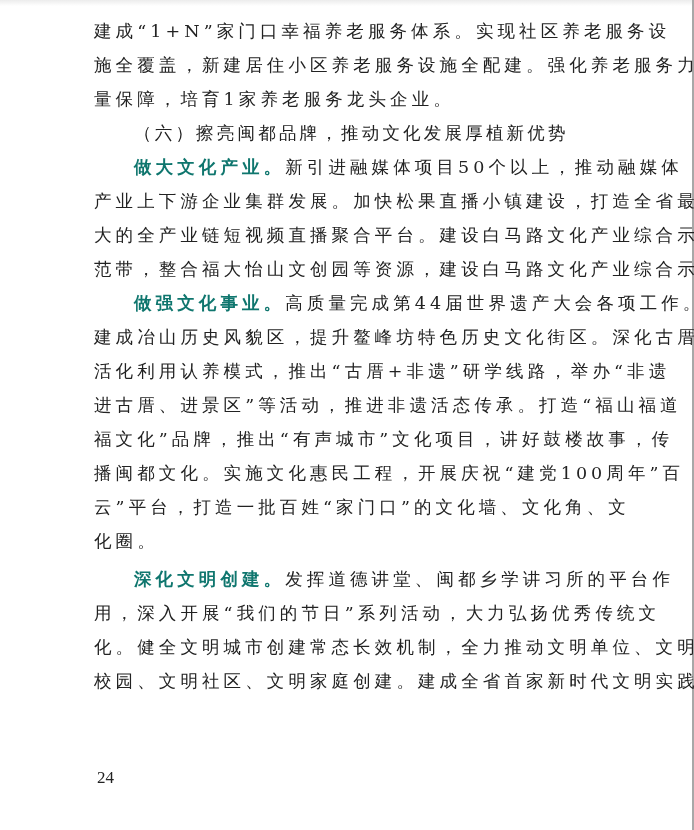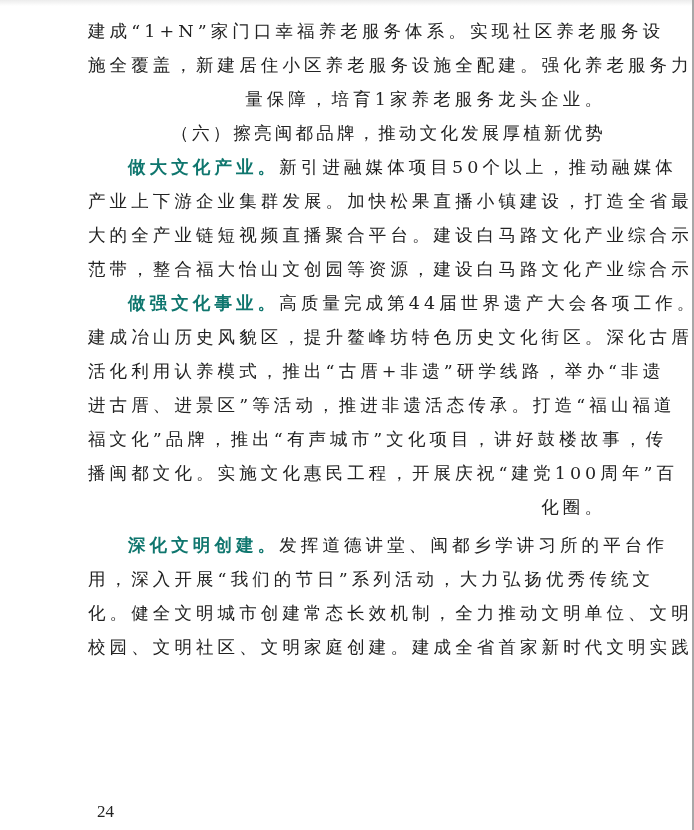--- a/index.html
+++ b/index.html
@@ -22,45 +22,43 @@
     background: linear-gradient(#ececec, #ffffff);
   }
   .right-edge {
     position: absolute;
     top: 0; right: 0;
     width: 2px; height: 830px;
     background: #a8a8a8;
   }
   .page {
     position: absolute;
-    left: 88px;
+    left: 94px;
     top: 14px;
     width: 518px;
-    text-align: right;
   }
   .line {
     height: 34px;
     line-height: 34px;
     font-size: 17.5px;
     white-space: nowrap;
     letter-spacing: 4.1px;
     color: #222;
   }
   .line.indent { padding-left: 40px; }
   .line.heading { padding-left: 40px; letter-spacing: 3.2px; }
   .bold { font-weight: bold; color: #0f766e; }
   .gap { height: 4px; }
   .page-number {
     position: absolute;
     left: 97px;
     top: 768px;
     font-family: "Liberation Serif", serif;
     font-size: 17px;
     color: #222;
-    margin-top: 34px;
   }
 </style>
 </head>
 <body>
 
 <div class="top-shadow"></div>
 <div class="right-edge"></div>
 
 <div class="page">
 
@@ -79,20 +77,21 @@
     <div class="line">范带，整合福大怡山文创园等资源，建设白马路文化产业综合示</div>
   </div>
 
   <div>
     <div class="line indent"><span class="bold">做强文化事业。</span><span>高质量完成第44届世界遗产大会各项工作。</span></div>
     <div class="line">建成冶山历史风貌区，提升鳌峰坊特色历史文化街区。深化古厝</div>
     <div class="line">活化利用认养模式，推出“古厝+非遗”研学线路，举办“非遗</div>
     <div class="line">进古厝、进景区”等活动，推进非遗活态传承。打造“福山福道</div>
     <div class="line">福文化”品牌，推出“有声城市”文化项目，讲好鼓楼故事，传</div>
     <div class="line">播闽都文化。实施文化惠民工程，开展庆祝“建党100周年”百</div>
+    <div class="line">云”平台，打造一批百姓“家门口”的文化墙、文化角、文</div>
     <div class="line">化圈。</div>
   </div>
 
   <div class="gap"></div>
 
   <div>
     <div class="line indent"><span class="bold">深化文明创建。</span><span>发挥道德讲堂、闽都乡学讲习所的平台作</span></div>
     <div class="line">用，深入开展“我们的节日”系列活动，大力弘扬优秀传统文</div>
     <div class="line">化。健全文明城市创建常态长效机制，全力推动文明单位、文明</div>
     <div class="line">校园、文明社区、文明家庭创建。建成全省首家新时代文明实践</div>

